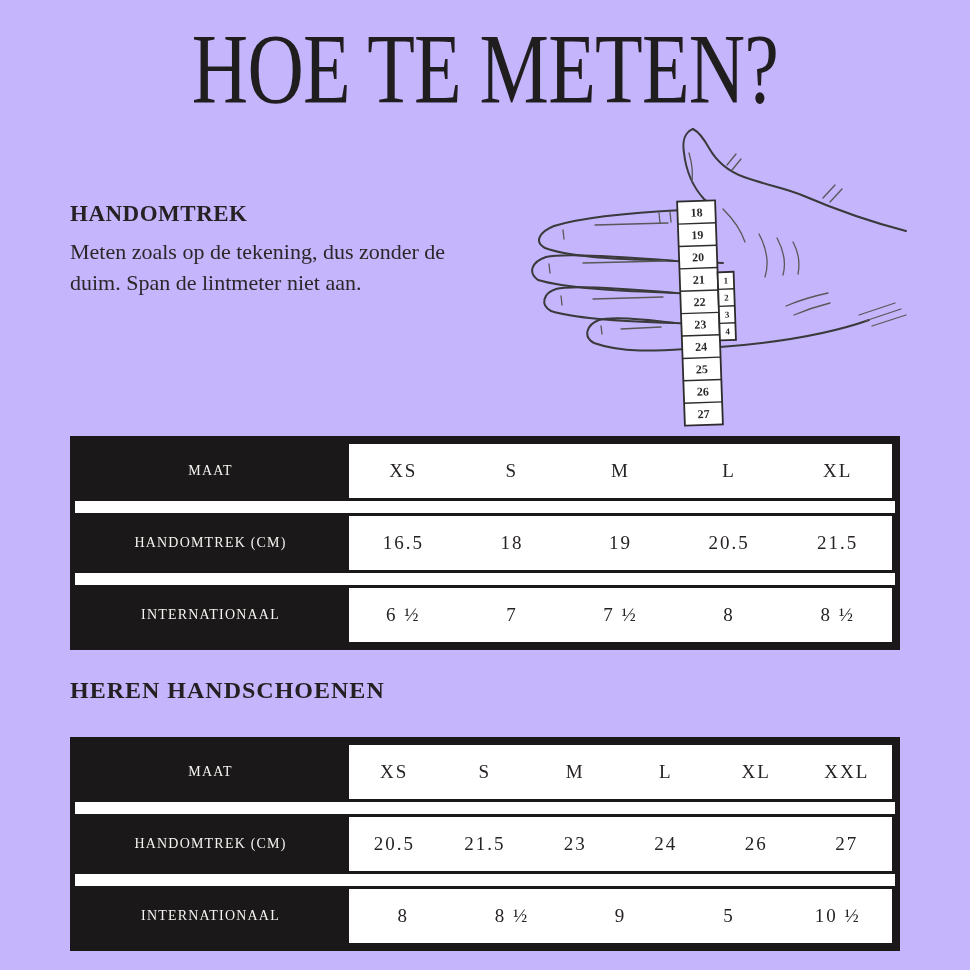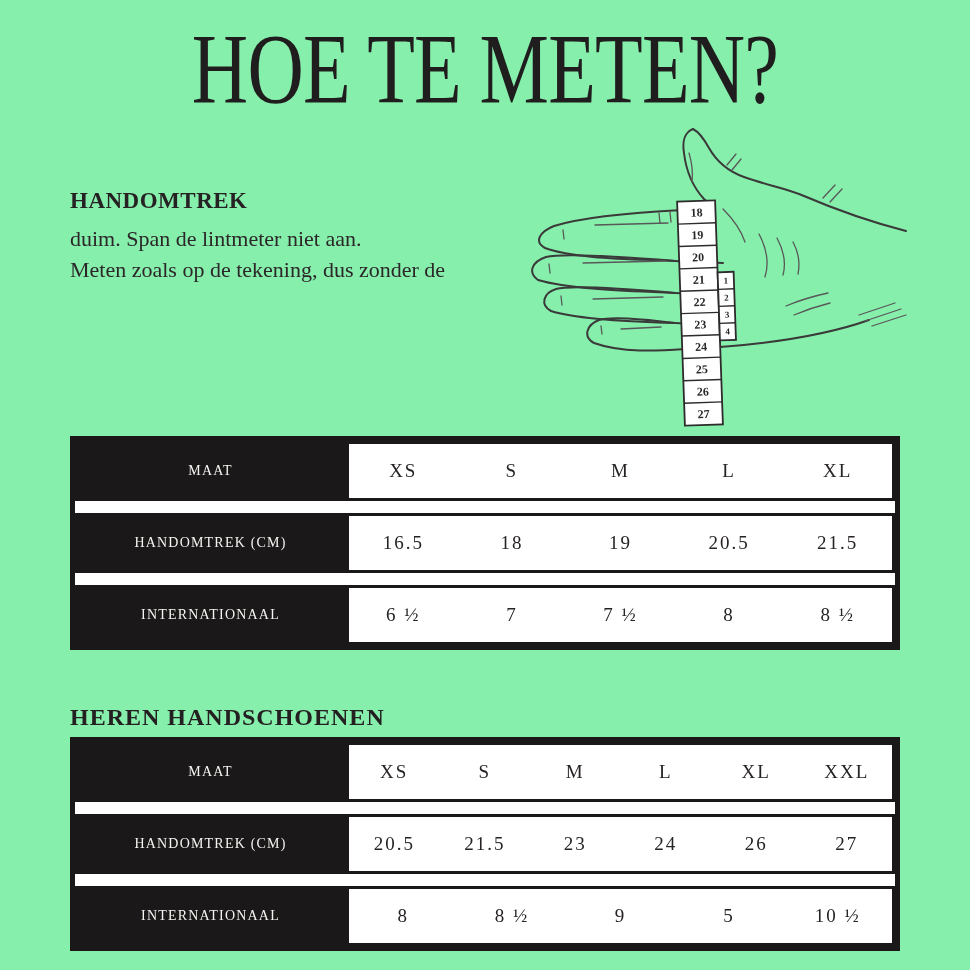--- a/index.html
+++ b/index.html
@@ -1,48 +1,48 @@
 <!DOCTYPE html>
 <html><head>
 <meta charset="utf-8">
 <style>
   html,body{margin:0;padding:0;background:#ffffff;}
   body{
     width:970px;height:970px;
     font-family:"Liberation Serif","DejaVu Serif",serif;
     color:#231f20;
   }
-  #canvas{position:relative;width:970px;height:970px;overflow:hidden;background:#86efac;}
+  #canvas{position:relative;width:970px;height:970px;overflow:hidden;background:#c4b5fd;}
 
   .main-title{
     position:absolute;top:16px;left:0;width:970px;
     text-align:center;font-size:100px;line-height:105px;
     letter-spacing:-1px;white-space:nowrap;
     transform:scaleX(0.78);transform-origin:50% 50%;
     color:#201d1e;
   }
 
-  .instructions{position:absolute;left:70px;top:188px;}
+  .instructions{position:absolute;left:70px;top:201px;}
   .instructions .hd{
     font-size:23px;font-weight:bold;letter-spacing:0.5px;color:#262223;
     margin:0 0 9px 0;
   }
   .instructions .ln{
     font-size:22px;line-height:31px;color:#2b2728;white-space:nowrap;
   }
 
   .hand-wrap{position:absolute;left:523px;top:113px;width:420px;height:315px;}
 
   .section-hd{
     position:absolute;left:70px;
     font-size:24px;font-weight:bold;letter-spacing:1px;color:#242021;
     white-space:nowrap;
   }
   #dames-hd{top:386px;}
-  #heren-hd{top:704px;}
+  #heren-hd{top:677px;}
 
   .size-table{
     position:absolute;left:70px;width:830px;
     border:5px solid #1b1819;background:#ffffff;box-sizing:border-box;
   }
   #dames-table{top:436px;}
   #heren-table{top:737px;}
   .trow{display:flex;height:60px;}
   .trow + .trow{margin-top:12px;}
   .tlabel{
@@ -67,22 +67,22 @@
 </style>
 </head>
 <body>
 
 <div id="canvas">
 
   <div class="main-title">HOE TE METEN?</div>
 
   <div class="instructions">
     <div class="hd">HANDOMTREK</div>
+    <div class="ln">Meten zoals op de tekening, dus zonder de</div>
     <div class="ln">duim. Span de lintmeter niet aan.</div>
-    <div class="ln">Meten zoals op de tekening, dus zonder de</div>
   </div>
 
   <div class="hand-wrap">
     <svg width="420" height="315" viewBox="0 0 420 315">
 
       <g class="hand-stroke">
         <path d="M170,16 C162,19 159,28 161,40 C163,57 170,74 181,86 C184,89 187,91 190,93"></path>
         <path d="M170,16 C176,19 181,26 186,35 C195,51 207,59 221,64 C246,73 263,75 281,83 C316,98 352,110 383,118"></path>
         <path d="M160,97 C120,99 60,104 31,113 C16,119 11,129 22,135 C52,146 108,146 152,148 L200,150"></path>
         <path d="M152,148 C102,144 40,140 23,144 C8,149 5,160 15,167 C45,176 106,178 152,180 L200,182"></path>

